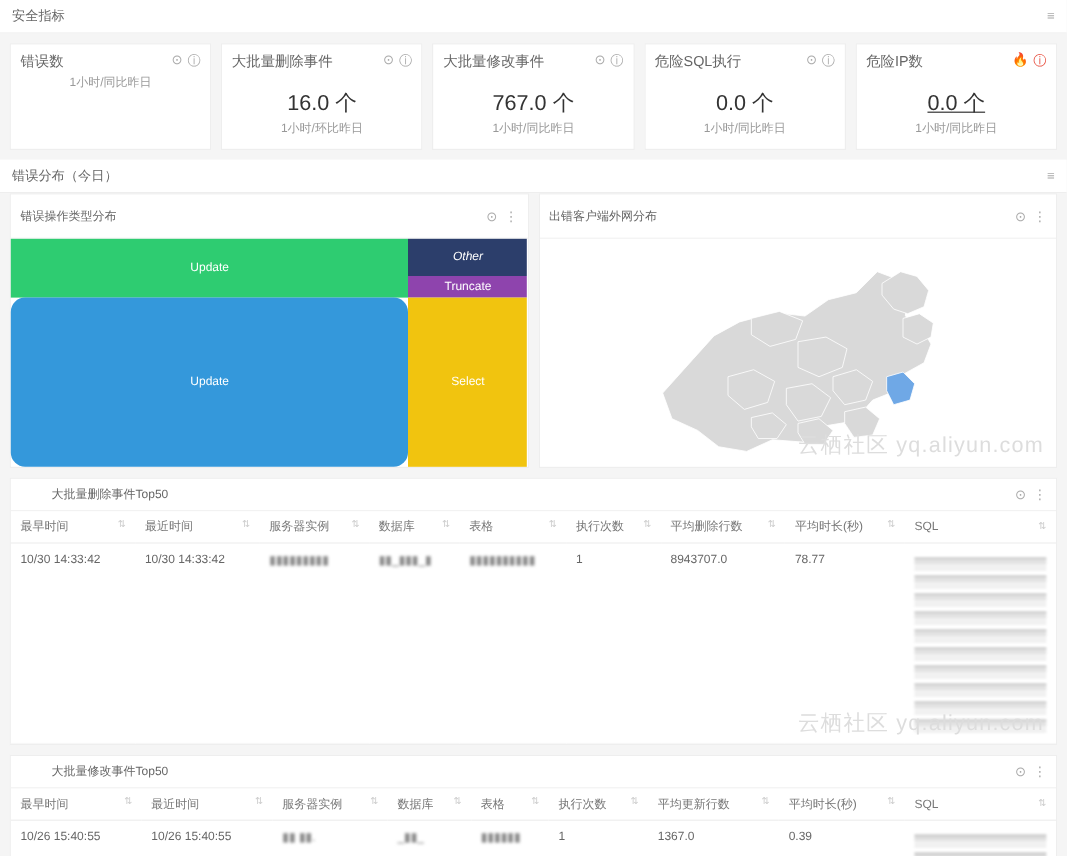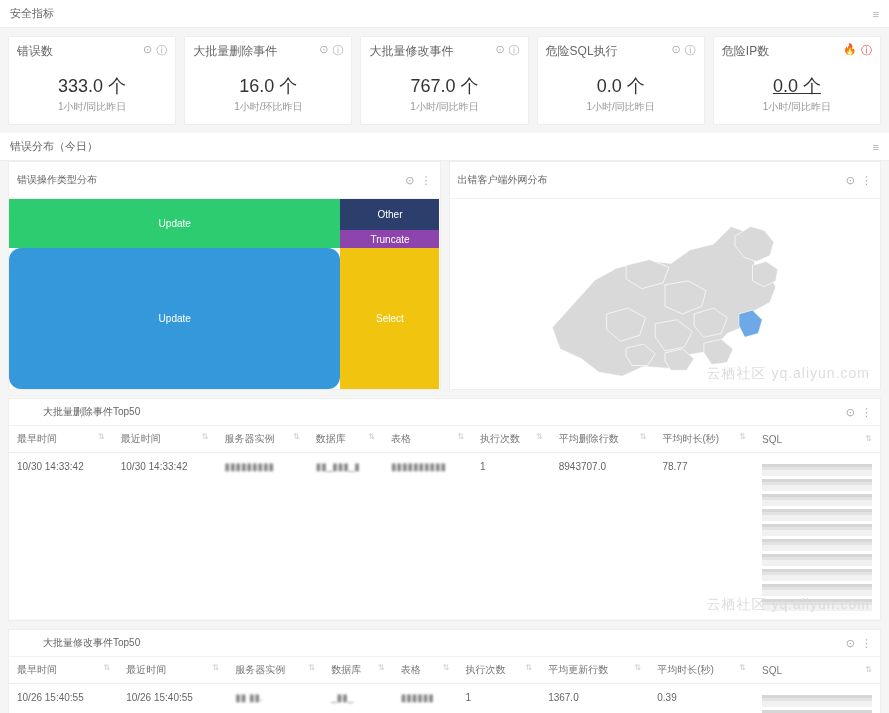--- a/index.html
+++ b/index.html
@@ -23,27 +23,27 @@
 .chart-card .c-head { display: flex; justify-content: space-between; align-items: center; padding: 11px 8px; border-bottom: 1px solid #f2f2f2; }
 .chart-card .c-title { font-size: 10px; color: #666; }
 .chart-body { height: 190px; position: relative; }
 
 .treemap { display: flex; flex-direction: column; width: 100%; height: 100%; }
 .tm-top { display: flex; height: 26%; }
 .tm-bottom { display: flex; height: 74%; }
 .tm-cell { display: flex; align-items: center; justify-content: center; color: #fff; font-size: 10px; }
 .tm-insert { background: #2ecc71; flex: 0 0 77%; }
 .tm-side { flex: 0 0 23%; display: flex; flex-direction: column; }
-.tm-other { background: #2c3e6b; flex: 1; }
+.tm-other { background: #2c3e6b; flex: 1; font-style: italic; }
 .tm-truncate { background: #8e44ad; flex: 0 0 38%; }
 .tm-update { background: #3498db; flex: 0 0 77%; border-radius: 12px; }
 .tm-select { background: #f1c40f; flex: 0 0 23%; }
 
 .map-body { display: flex; align-items: center; justify-content: center; height: 190px; color: #ccc; }
-.watermark { position: absolute; right: 10px; bottom: 6px; color: #ddd; font-size: 14px; letter-spacing: 1px; pointer-events: none; }
+.watermark { position: absolute; right: 10px; bottom: 6px; color: #ddd; font-size: 18px; letter-spacing: 1px; pointer-events: none; }
 
 .table-wrap { background: #fff; margin: 0 8px 8px; border: 1px solid #eee; position: relative; }
 .t-head { display: flex; justify-content: space-between; align-items: center; padding: 6px 8px; border-bottom: 1px solid #f2f2f2; }
 .t-title { font-size: 10px; color: #666; margin-left: 26px; }
 table { width: 100%; border-collapse: collapse; font-size: 10px; }
 th { text-align: left; padding: 6px 8px; color: #777; font-weight: normal; border-bottom: 1px solid #eee; }
 th .sort { color: #ccc; float: right; font-size: 8px; cursor: pointer; }
 td { padding: 8px; color: #666; vertical-align: top; border-bottom: 1px solid #f7f7f7; }
 .blur { filter: blur(1.2px); color: #888; background: linear-gradient(90deg,#ddd,#bbb,#ddd,#ccc); -webkit-background-clip: text; }
 .sql-cell { width: 120px; }
@@ -64,21 +64,20 @@
   </div>
 </div>
 
 <div class="kpi-row">
   <div class="kpi-card">
     <div class="k-title">错误数</div>
     <div class="k-icons">
         <span>⊙</span>
         <span>ⓘ</span>
       </div>
-    <div class="k-val">333.0 个</div>
     <div class="k-sub">1小时/同比昨日</div>
   </div>
   <div class="kpi-card">
     <div class="k-title">大批量删除事件</div>
     <div class="k-icons">
         <span>⊙</span>
         <span>ⓘ</span>
       </div>
     <div class="k-val">16.0 个</div>
     <div class="k-sub">1小时/环比昨日</div>

